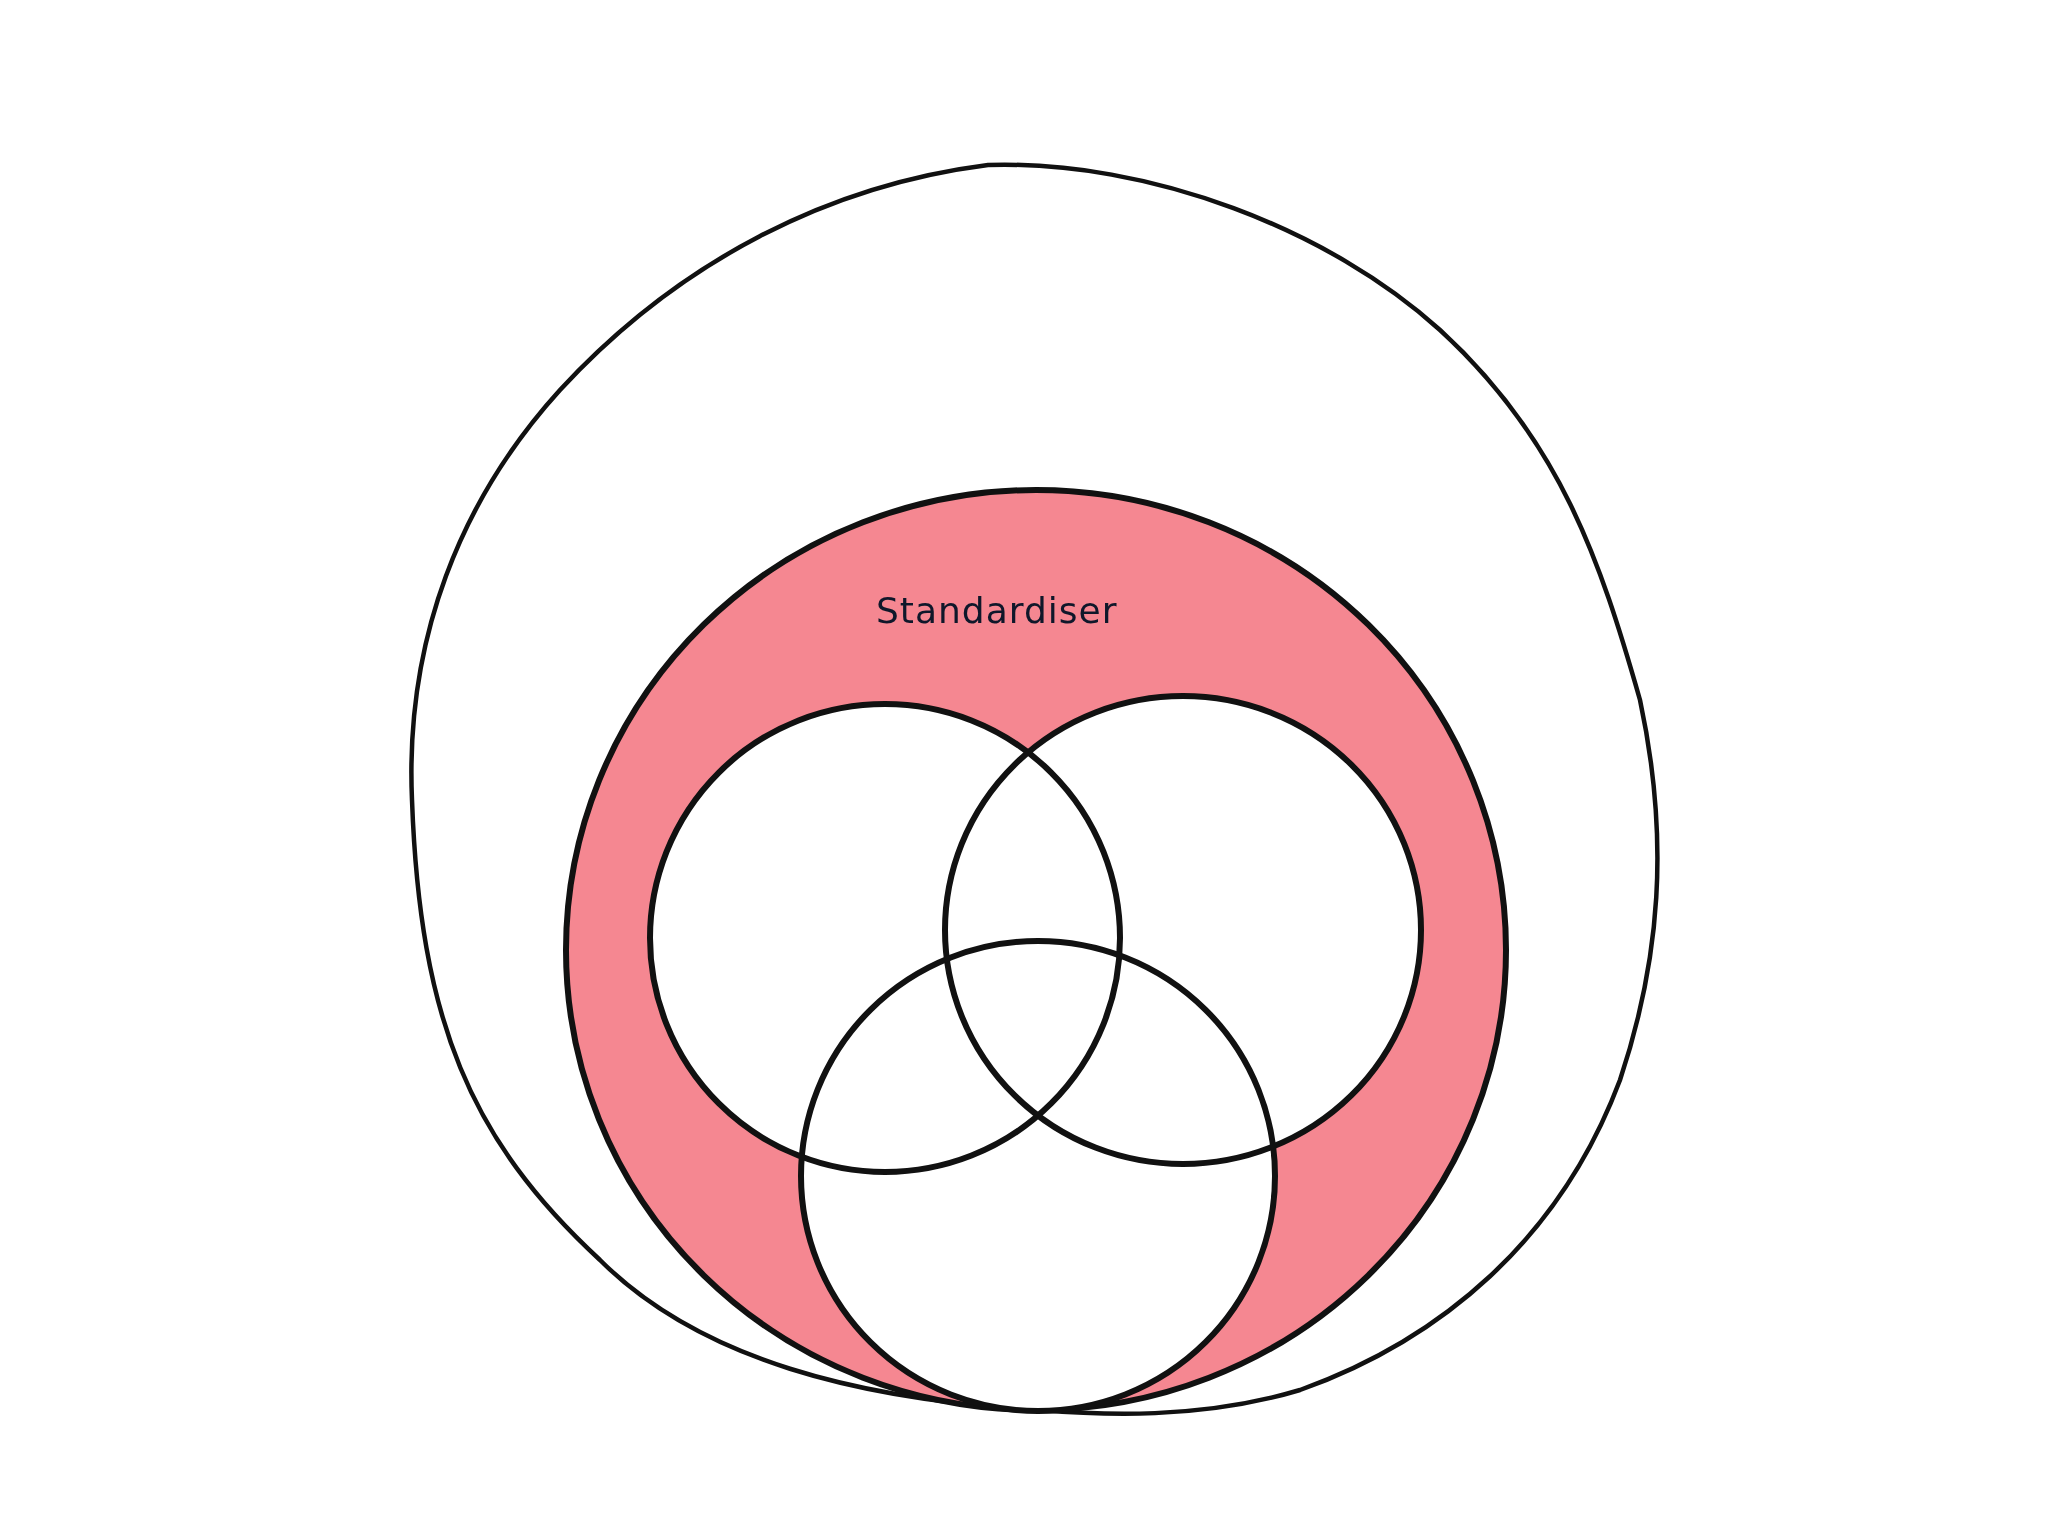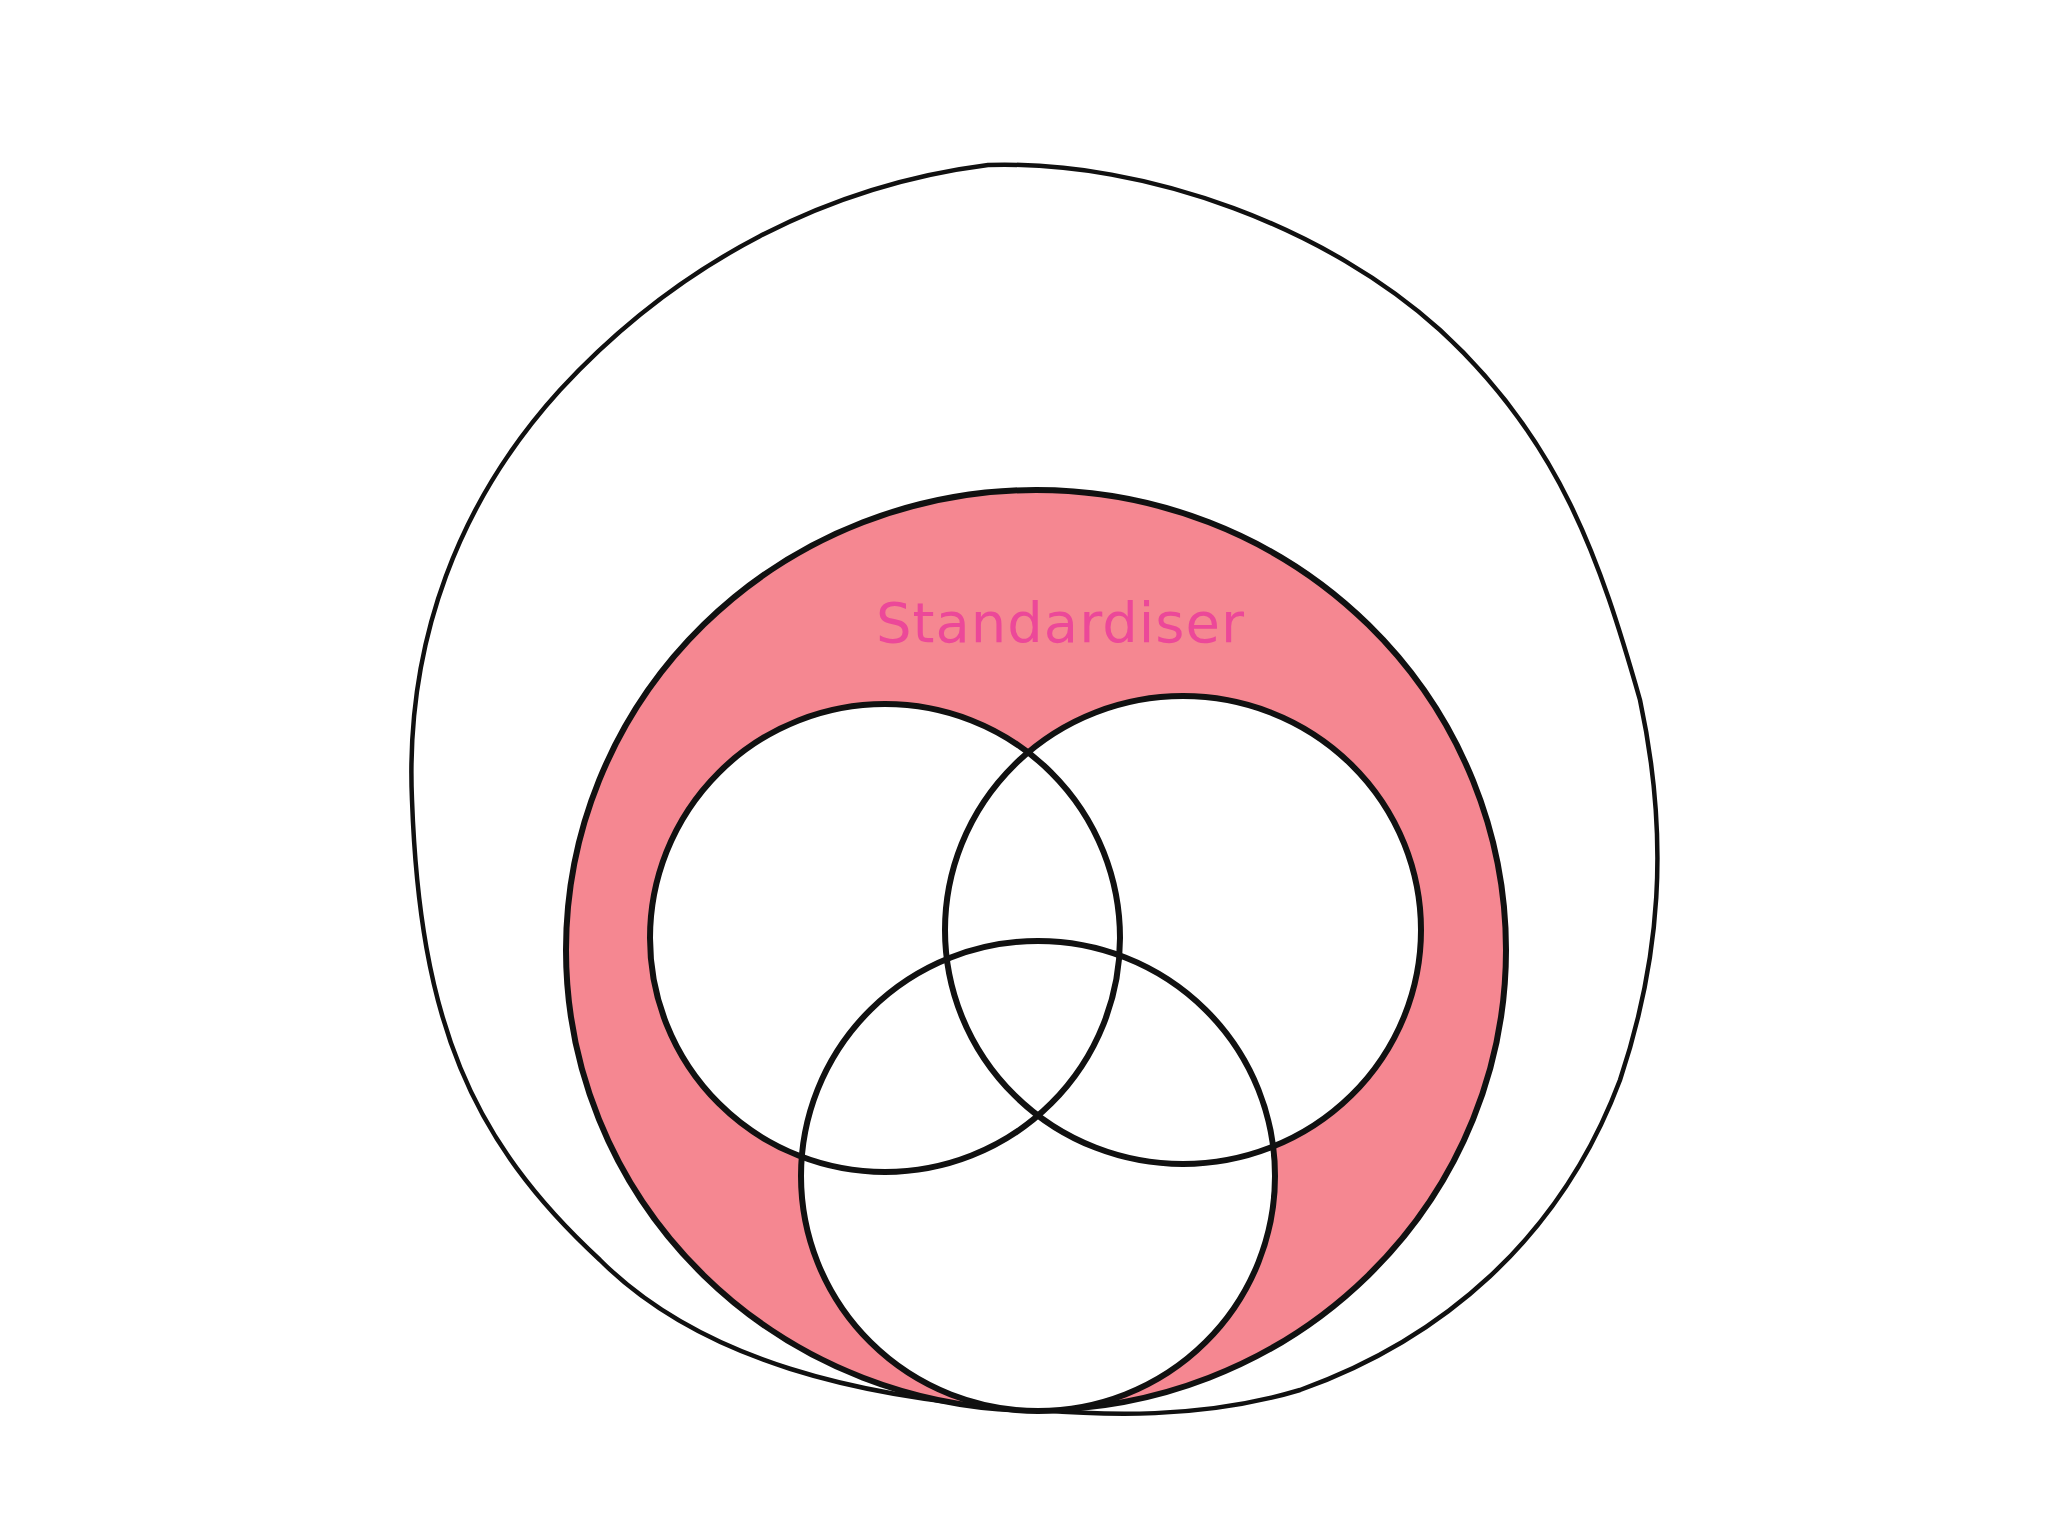--- a/index.html
+++ b/index.html
@@ -1,22 +1,22 @@
 <!DOCTYPE html>
 <html><head>
   <meta charset="utf-8">
   <style>
     html, body { margin: 0; padding: 0; background: #ffffff; }
     body { width: 2048px; height: 1535px; position: relative; overflow: hidden; }
     svg { position: absolute; left: 0; top: 0; }
     .label {
       position: absolute;
       font-family: "DejaVu Sans", sans-serif;
-      font-size: 56px;
-      color: #ec4899;
+      font-size: 36px;
+      color: #0f172a;
       letter-spacing: 1px;
       white-space: nowrap;
     }
   </style>
 </head>
 <body>
 
 <svg width="2048" height="1535" viewBox="0 0 2048 1535">
 
   <path d="M 988 165 C 1150 160 1330 230 1440 330 C 1560 440 1600 560 1640 700 C 1670 840 1660 960 1620 1080 C 1560 1240 1440 1340 1300 1390 C 1200 1420 1100 1415 1040 1410 C 860 1400 700 1360 600 1260 C 470 1140 420 1020 412 800 C 405 640 460 500 560 390 C 680 260 830 185 988 165 Z" fill="#ffffff" stroke="#111111" stroke-width="4.5"></path>

